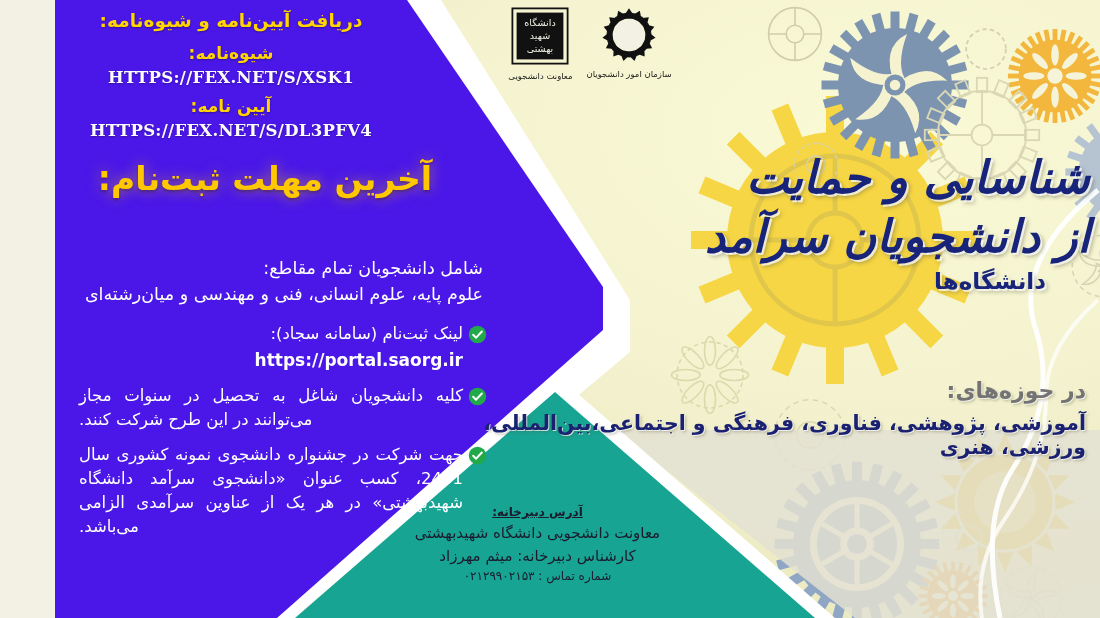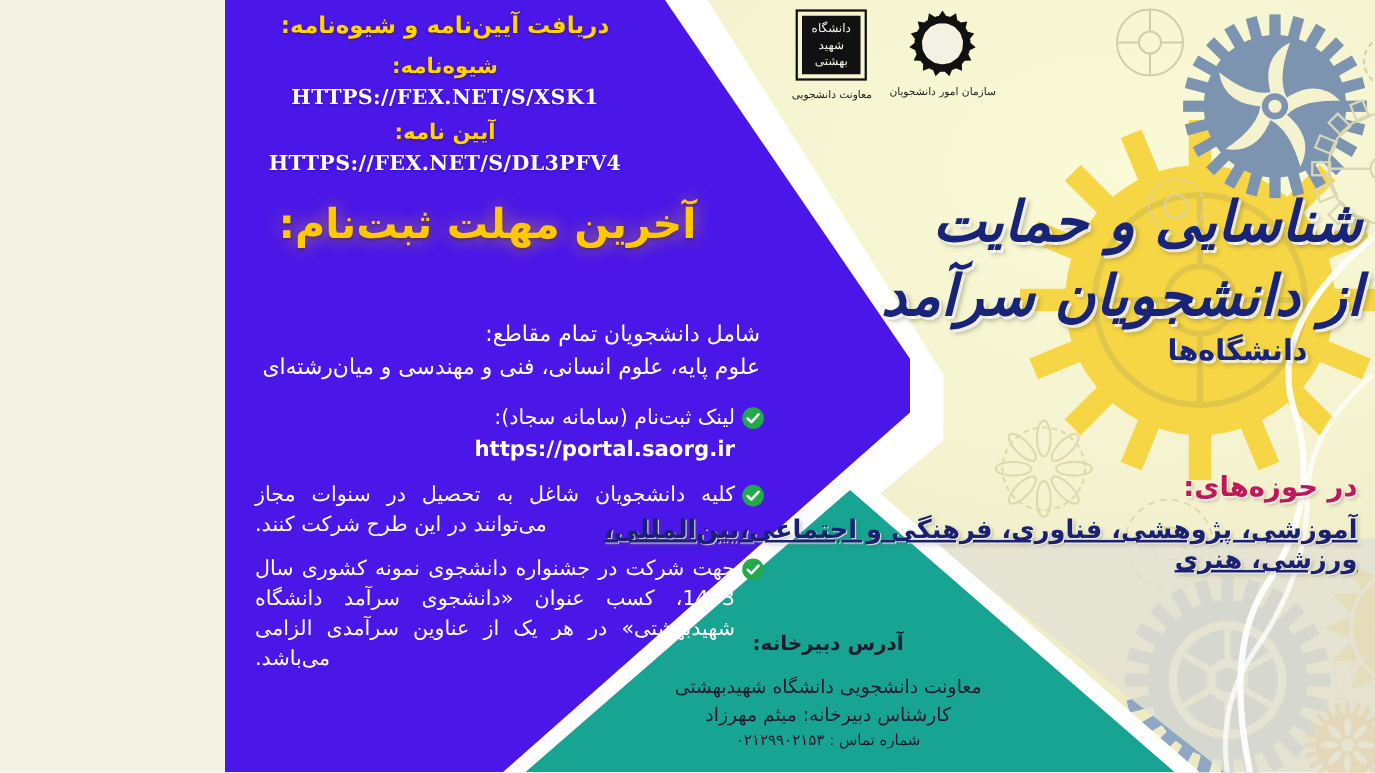--- a/index.html
+++ b/index.html
@@ -1,21 +1,21 @@
 <!DOCTYPE html>
 <html lang="fa" dir="rtl"><head>
 <meta charset="utf-8">
 <style>
   html,body{margin:0;padding:0;}
   body{
     width:1100px;height:618px;overflow:hidden;
     font-family:"DejaVu Sans","Liberation Sans",sans-serif;
     background:#f2f1e4;
   }
-  #poster{position:relative;width:920px;height:618px;overflow:hidden;}
+  #poster{position:relative;width:1045px;height:618px;overflow:hidden;}
 
   
   .bg-cream{
     position:absolute;inset:0;
     background:
       radial-gradient(ellipse at 78% 22%, #fafad6 0%, #f4f2cf 38%, #eceac0 70%, #e8e6bb 100%);
   }
   .bg-gears{position:absolute;inset:0;}
   .bg-gears svg{position:absolute;}
 
@@ -112,21 +112,21 @@
   }
   .bullet .btxt .u{display:block;font-weight:bold;font-size:17px;text-align:center;
     font-family:"DejaVu Sans","Liberation Sans",sans-serif;direction:ltr;margin-top:2px;}
   .b1 .btxt{text-align:right;text-align-last:right;}
 
   
   .secretariat{
     position:absolute;z-index:6;left:300px;top:505px;width:365px;
     direction:rtl;text-align:center;color:#1b1b2e;
   }
-  .secretariat .s-title{font-size:16px;font-weight:bold;margin-bottom:14px;}
+  .secretariat .s-title{font-size:12px;font-weight:bold;margin-bottom:3px;text-decoration:underline;}
   .secretariat .s-line{font-size:15px;line-height:1.5;}
   .secretariat .s-phone{font-size:12px;line-height:1.5;}
 
   
   .main-title{
     position:absolute;z-index:5;right:10px;top:148px;width:500px;
     direction:rtl;text-align:right;
   }
   .main-title .mt1,.main-title .mt2{
     color:#17247a;font-weight:bold;font-size:45px;line-height:1.32;
@@ -139,27 +139,26 @@
     text-shadow:2px 2px 0 rgba(255,255,255,.7), 3px 3px 4px rgba(90,90,60,.4);
     padding-right:44px;
   }
 
   
   .areas{
     position:absolute;z-index:5;right:14px;top:378px;width:640px;
     direction:rtl;text-align:right;
   }
   .areas .a-title{
-    color:#be185d;font-weight:bold;font-size:22px;
+    color:#737373;font-weight:bold;font-size:22px;
     text-shadow:1px 1px 0 rgba(255,255,255,.7),2px 2px 3px rgba(90,90,60,.35);
   }
   .areas .a-list{
     color:#1a2170;font-weight:bold;font-size:20.5px;margin-top:8px;
     text-shadow:1px 1px 0 rgba(255,255,255,.7),2px 2px 3px rgba(90,90,60,.35);
-    text-decoration:underline;
   }
 
   
   .logos{position:absolute;z-index:6;left:420px;top:6px;width:230px;height:106px;display:flex;gap:14px;align-items:flex-start;justify-content:center;}
   .logo-block{display:flex;flex-direction:column;align-items:center;}
   .logo-caption{font-size:8.5px;color:#1a1a1a;margin-top:5px;direction:rtl;text-align:center;line-height:1.35;white-space:nowrap;}
 
   
   .swoosh{position:absolute;inset:0;z-index:4;pointer-events:none;}
 </style>
@@ -832,21 +831,21 @@
       <span class="btxt">کلیه دانشجویان شاغل به تحصیل در سنوات مجاز می‌توانند در این طرح شرکت کنند.</span>
     </div>
 
     <div class="bullet">
       <span class="chk">
         <svg width="19" height="19" viewBox="0 0 24 24">
             <circle cx="12" cy="12" r="11" fill="#21a94a"></circle>
             <path d="M6.5 12.4 L10.2 16 L17.5 8.3" fill="none" stroke="#ffffff" stroke-width="2.6" stroke-linecap="round" stroke-linejoin="round"></path>
           </svg>
       </span>
-      <span class="btxt">جهت شرکت در جشنواره دانشجوی نمونه کشوری سال 1403، کسب عنوان «دانشجوی سرآمد دانشگاه شهیدبهشتی» در هر یک از عناوین سرآمدی الزامی می‌باشد.</span>
+      <span class="btxt">جهت شرکت در جشنواره دانشجوی نمونه کشوری سال 2451، کسب عنوان «دانشجوی سرآمد دانشگاه شهیدبهشتی» در هر یک از عناوین سرآمدی الزامی می‌باشد.</span>
     </div>
 
   </div>
 
   <div class="main-title">
     <div class="mt1">شناسایی و حمایت</div>
     <div class="mt2">از دانشجویان سرآمد</div>
     <div class="mt3">دانشگاه‌ها</div>
   </div>
 

